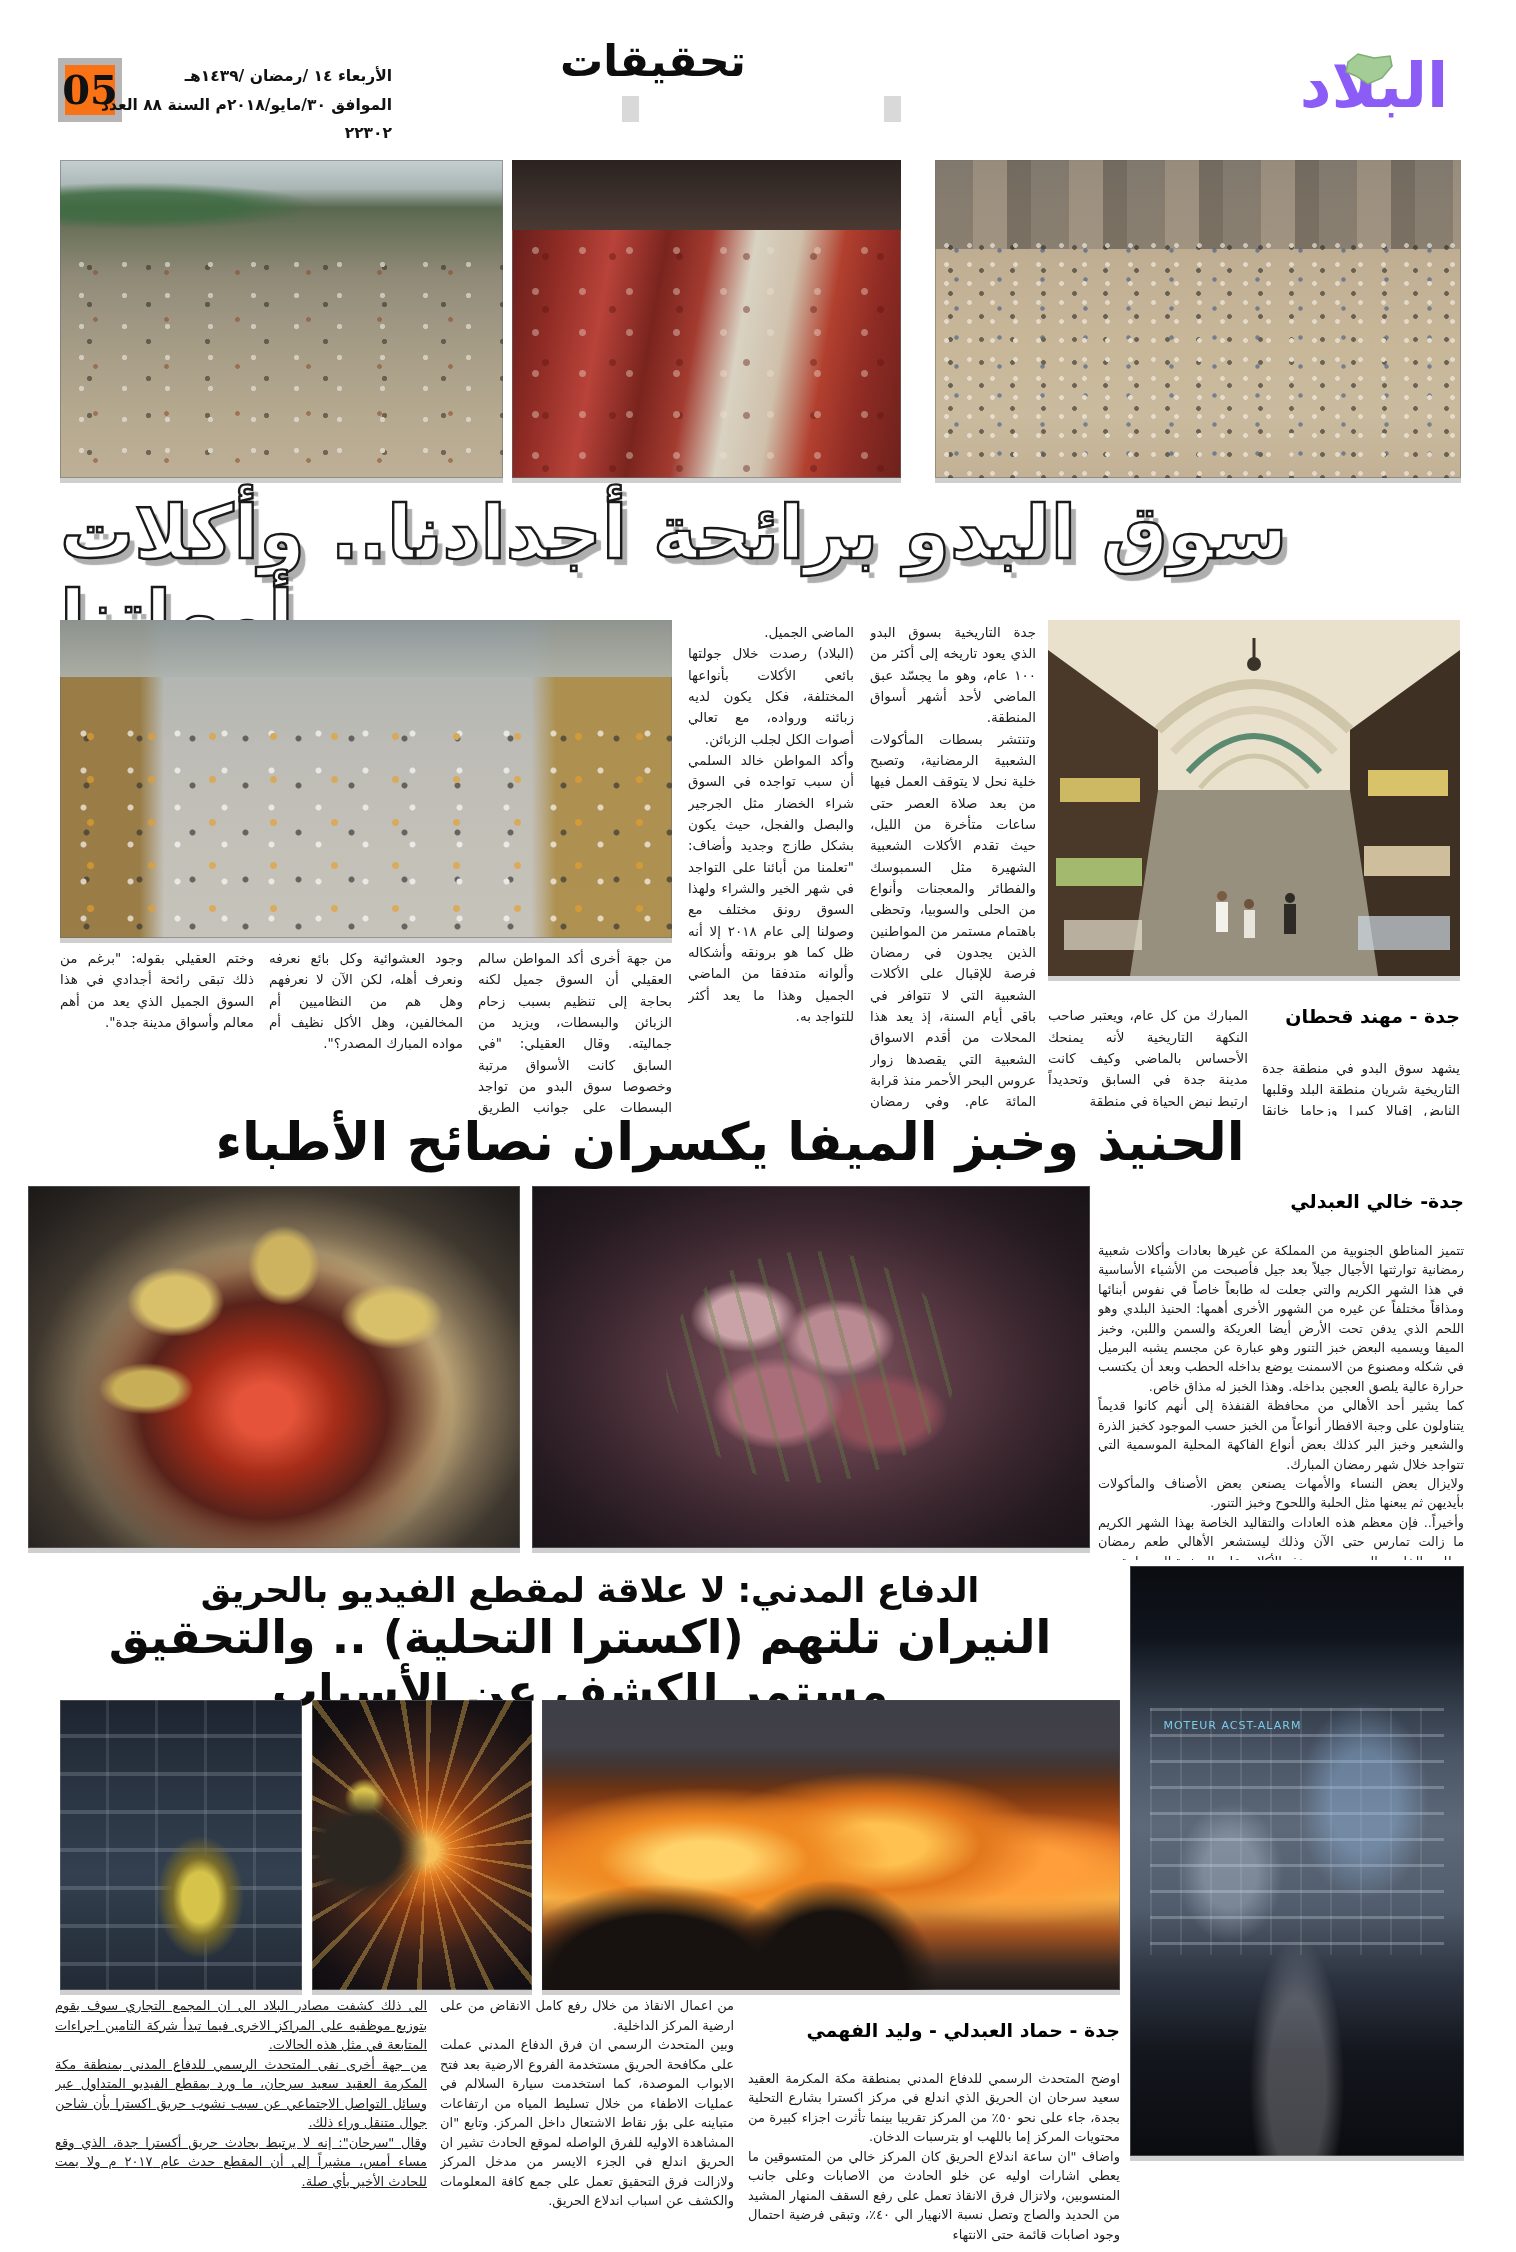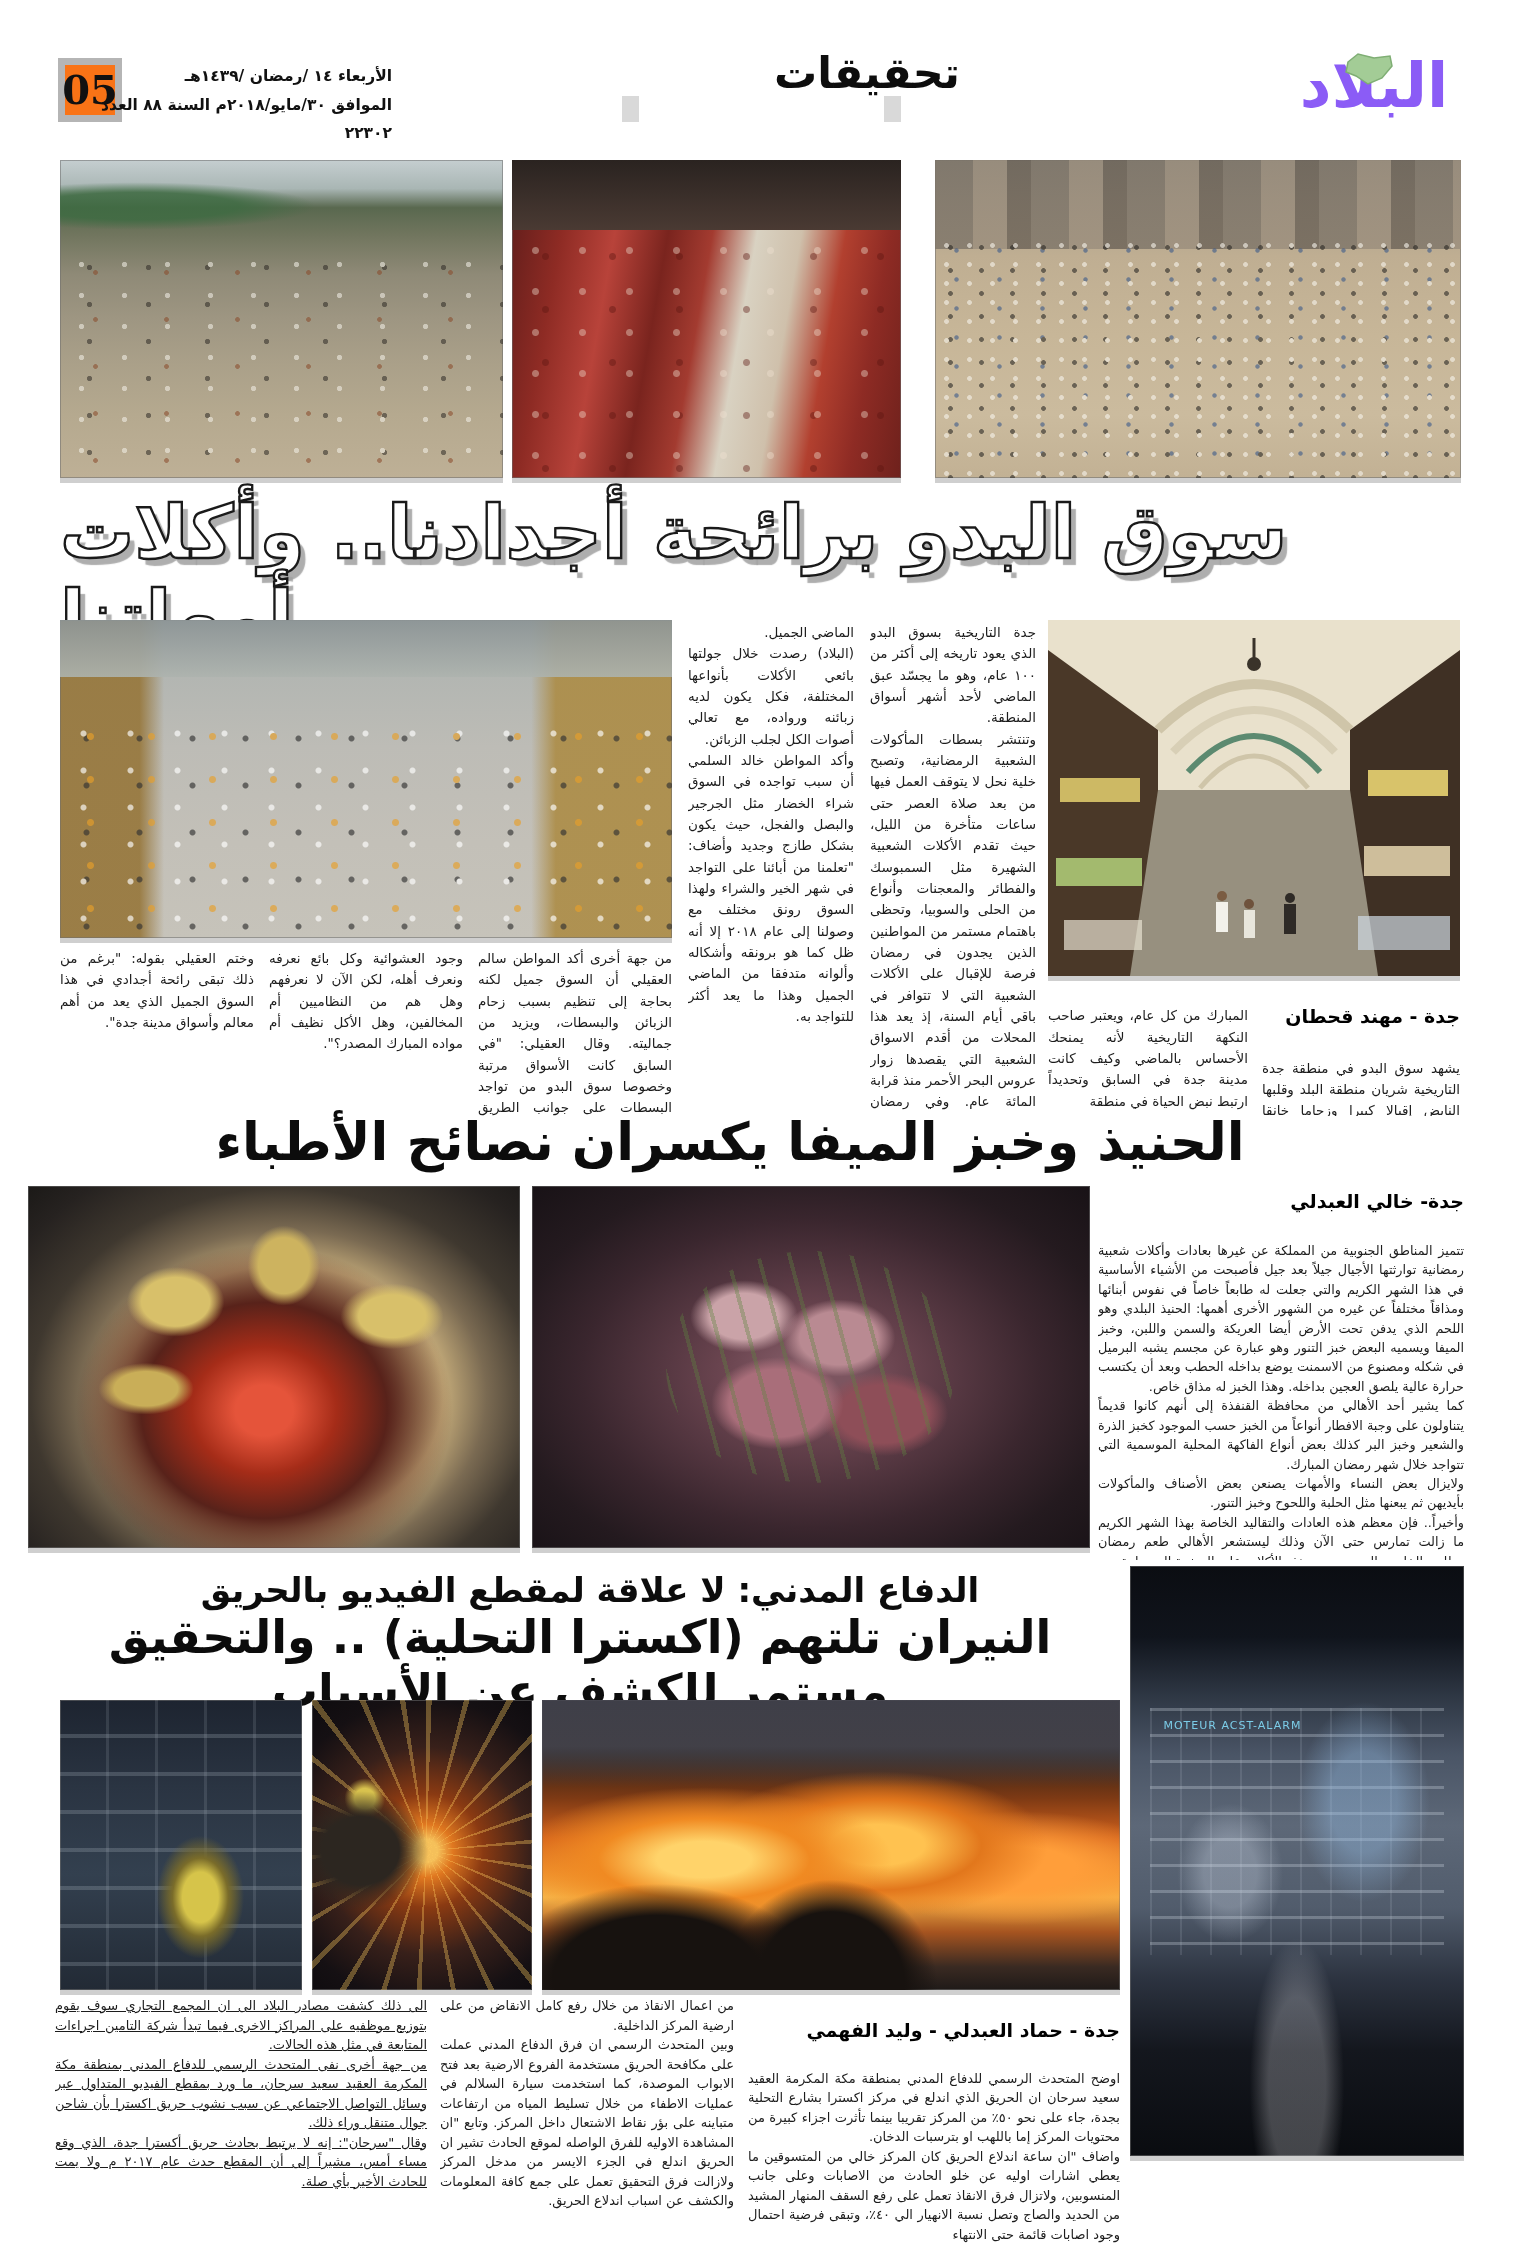--- a/index.html
+++ b/index.html
@@ -5,21 +5,21 @@
   html,body{margin:0;padding:0;background:#e9e9e9;}
   #page{position:relative;width:1516px;height:2252px;margin:0 auto;background:#ffffff;
         font-family:"DejaVu Sans",sans-serif;direction:rtl;overflow:hidden;}
   .abs{position:absolute;}
   
   .pageno-box{left:58px;top:58px;width:64px;height:64px;background:#f97316;
               border:7px solid #b5b5b5;box-sizing:border-box;display:flex;align-items:center;justify-content:center;}
   .pageno{font-family:"DejaVu Serif",serif;font-weight:bold;font-size:40px;color:#111;line-height:1;direction:ltr;}
   .dateblock{left:100px;top:62px;width:292px;text-align:right;color:#111;}
   .dateblock div{font-weight:bold;font-size:15.5px;line-height:1.85;}
-  .section-title{left:560px;top:48px;width:400px;text-align:right;font-size:43px;font-weight:bold;color:#0d0d0d;}
+  .section-title{left:560px;top:36px;width:400px;text-align:left;font-size:43px;font-weight:bold;color:#0d0d0d;}
   .deco-sq{width:17px;height:26px;background:#d9d9d9;}
   .logo-wrap{left:1282px;top:38px;width:184px;height:96px;text-align:center;}
   .logo-text{font-size:62px;font-weight:bold;line-height:96px;}
   .logo-map{position:absolute;left:62px;top:14px;}
   
   .ph{position:absolute;overflow:hidden;box-shadow:0 5px 0 #cfcfcf, inset 0 0 0 1px rgba(110,110,110,.55);}
   .ph::before,.ph::after{content:"";position:absolute;}
   
   .ph-alley{left:60px;top:160px;width:443px;height:318px;
     background:linear-gradient(180deg,#c5ced0 0%,#a9b6b4 9%,#59684f 15%,#72765f 24%,#8f8a77 36%,#9e9682 50%,#aaa089 64%,#b5a98f 80%,#beb096 100%);}

